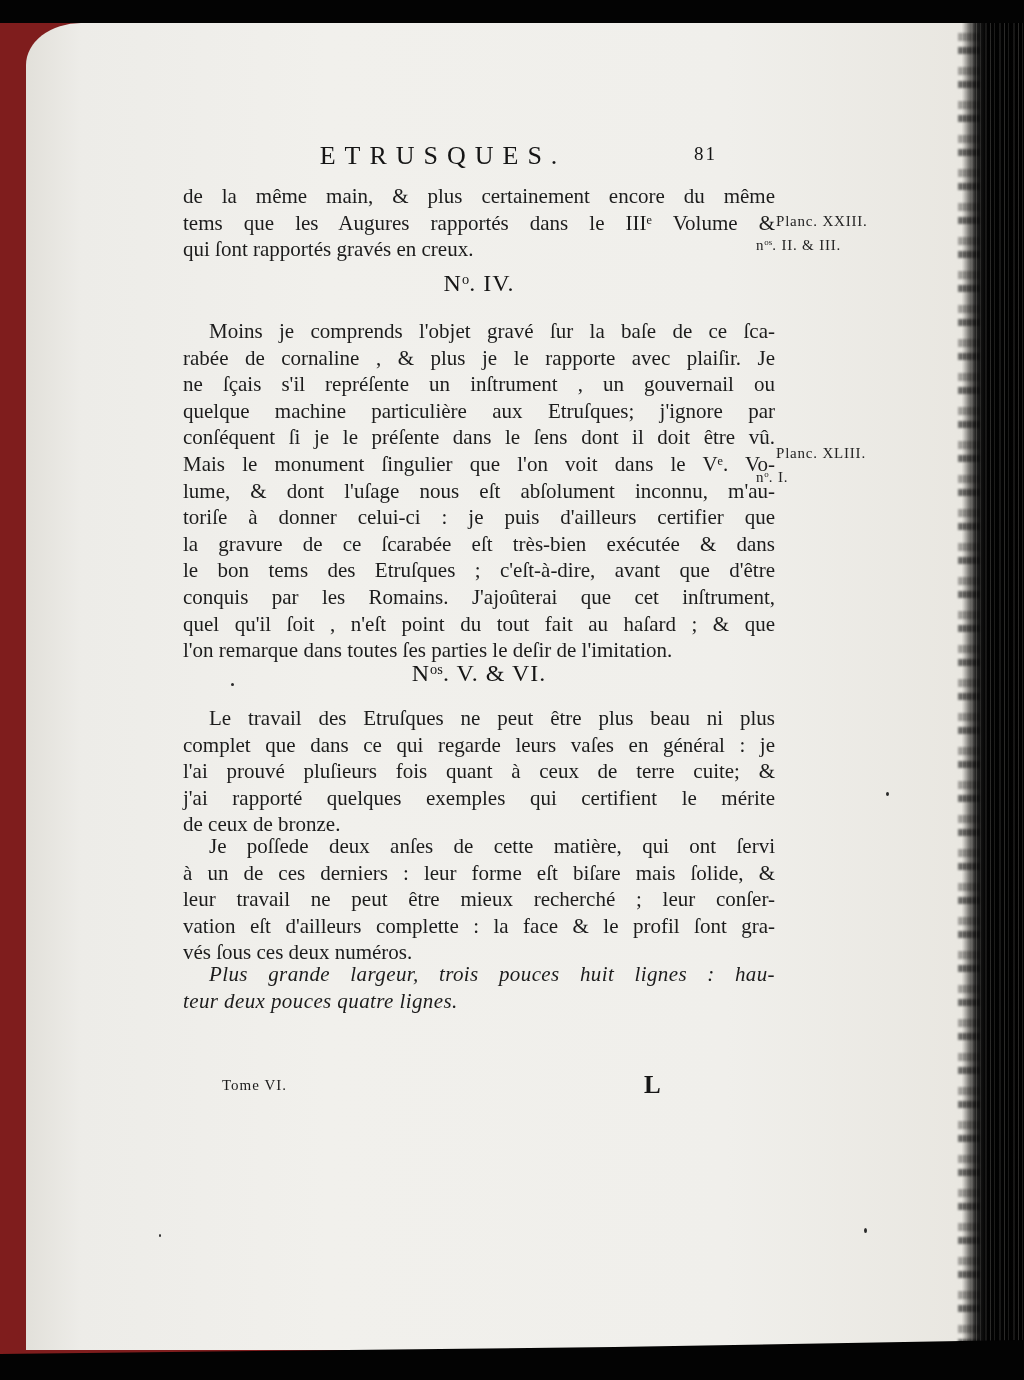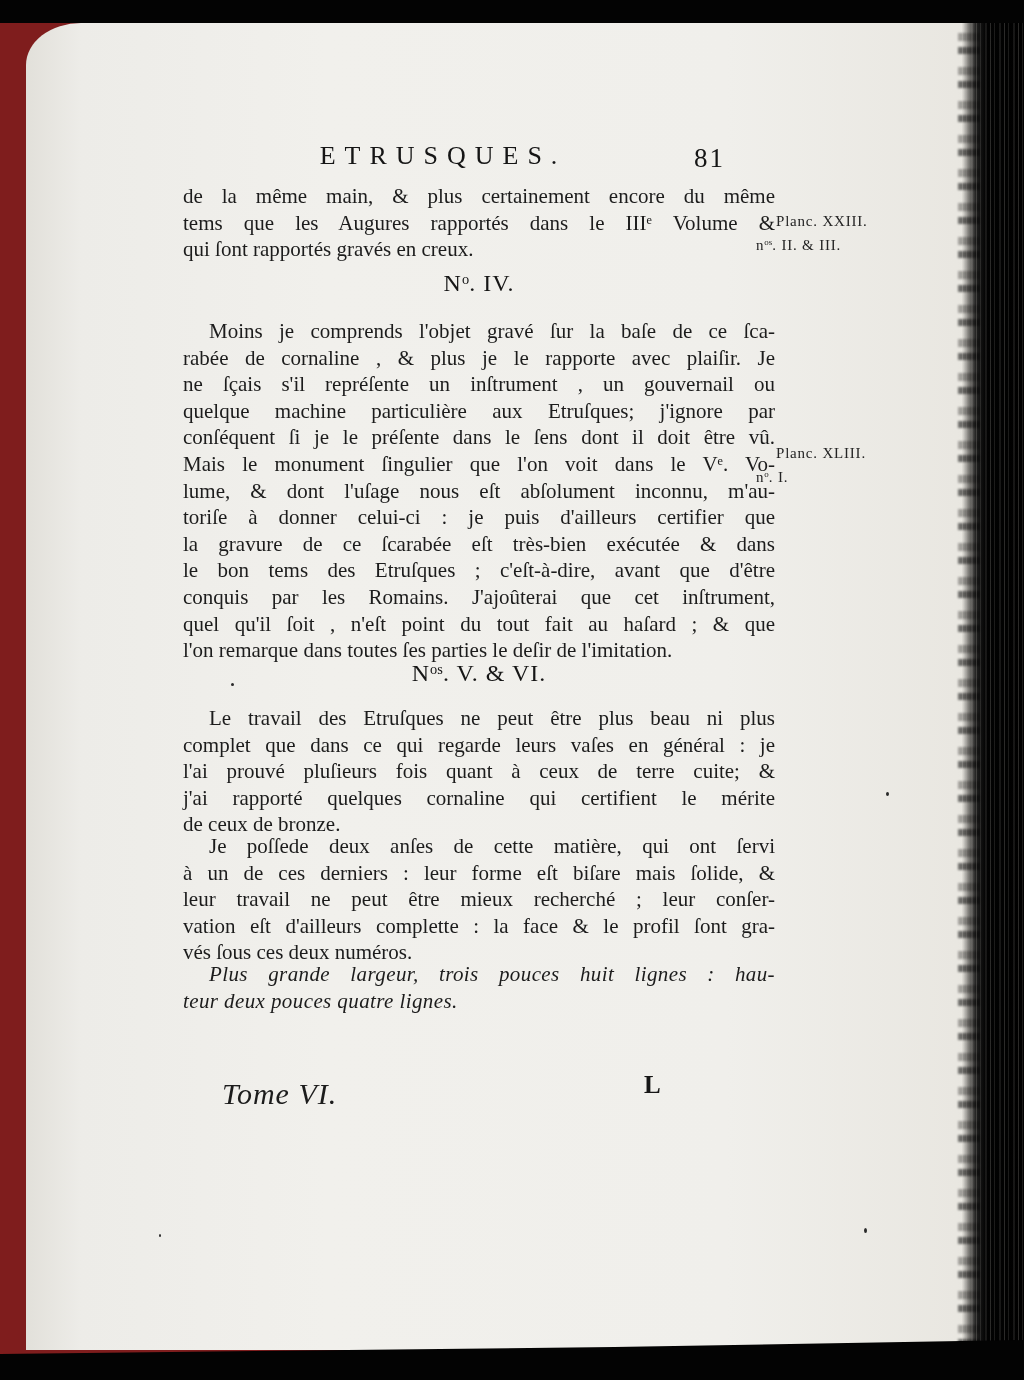--- a/index.html
+++ b/index.html
@@ -23,21 +23,21 @@
     background:repeating-linear-gradient(0deg, rgba(10,10,10,0.55) 0 7px, rgba(0,0,0,0) 7px 13px,
       rgba(30,28,26,0.35) 13px 21px, rgba(0,0,0,0) 21px 34px);
     filter:blur(1px);
   }
   .edge-bottom { position:absolute; left:0; bottom:0; width:1024px; height:46px;
     clip-path:polygon(0 20px,60% 13px,100% 6px,100% 100%,0 100%); background:#030303; }
   .edge-top { position:absolute; left:0; top:0; width:1024px; height:23px; background:#030303; }
 
   .page-title { position:absolute; left:157px; top:118px; width:520px; text-align:center;
     font-size:26px; letter-spacing:9px; color:#151515; }
-  .page-number { position:absolute; left:668px; top:120px; font-size:27px; letter-spacing:2px; color:#151515; }
+  .page-number { position:absolute; left:668px; top:120px; font-size:19px; letter-spacing:2px; color:#151515; }
 
   .col { position:absolute; left:157px; width:592px; }
   .line { font-size:21px; line-height:26.6px; color:#1c1c1c;
           text-align:justify; text-align-last:justify; }
   .para .line:last-child { text-align-last:left; }
   .para.indent .line:first-child { text-indent:26px; }
   .para.italic .line { font-style:italic; line-height:27px; letter-spacing:0.4px; }
 
   .p1 { top:160px; }
   .h1 { top:247px; text-align:center; font-size:24px; color:#161616; letter-spacing:1px; }
@@ -48,22 +48,22 @@
   .p5 { top:938px; }
 
   .sup { font-size:60%; vertical-align:0.5em; letter-spacing:0; }
 
   .margin-note { position:absolute; left:730px; width:190px; font-size:15px;
     color:#242424; line-height:21px; letter-spacing:0.8px; }
   .margin-note .mn-line1 { margin-left:20px; }
   .note1 { top:188px; }
   .note2 { top:420px; }
 
-  .footer-tome { position:absolute; left:196px; top:1054px; font-size:30px;
-    font-style:italic; color:#1c1c1c; letter-spacing:1px; }
+  .footer-tome { position:absolute; left:196px; top:1054px; font-size:15px;
+    color:#1c1c1c; letter-spacing:1px; }
   .signature { position:absolute; left:618px; top:1048px; font-size:25px;
     font-weight:600; color:#161616; }
 
   .speck { position:absolute; background:#2a2a2a; border-radius:50%; }
   .s1 { left:205px; top:660px; width:3px; height:3px; }
   .s2 { left:860px; top:769px; width:3px; height:4px; }
   .s3 { left:838px; top:1205px; width:3px; height:5px; }
   .s4 { left:133px; top:1211px; width:2px; height:3px; }
 </style>
 </head>
@@ -99,21 +99,21 @@
         <div class="line">quel qu'il ſoit , n'eſt point du tout fait au haſard ; &amp; que</div>
         <div class="line">l'on remarque dans toutes ſes parties le deſir de l'imitation.</div>
       </div>
 
     <div class="col h2"><span>N</span><span class="sup">os</span><span>. V. &amp; VI.</span></div>
 
     <div class="col para indent p3">
         <div class="line">Le travail des Etruſques ne peut être plus beau ni plus</div>
         <div class="line">complet que dans ce qui regarde leurs vaſes en général : je</div>
         <div class="line">l'ai prouvé pluſieurs fois quant à ceux de terre cuite; &amp;</div>
-        <div class="line">j'ai rapporté quelques cornaline qui certifient le mérite</div>
+        <div class="line">j'ai rapporté quelques exemples qui certifient le mérite</div>
         <div class="line">de ceux de bronze.</div>
       </div>
 
     <div class="col para indent p4">
         <div class="line">Je poſſede deux anſes de cette matière, qui ont ſervi</div>
         <div class="line">à un de ces derniers : leur forme eſt biſare mais ſolide, &amp;</div>
         <div class="line">leur travail ne peut être mieux recherché ; leur conſer-</div>
         <div class="line">vation eſt d'ailleurs complette : la face &amp; le profil ſont gra-</div>
         <div class="line">vés ſous ces deux numéros.</div>
       </div>

